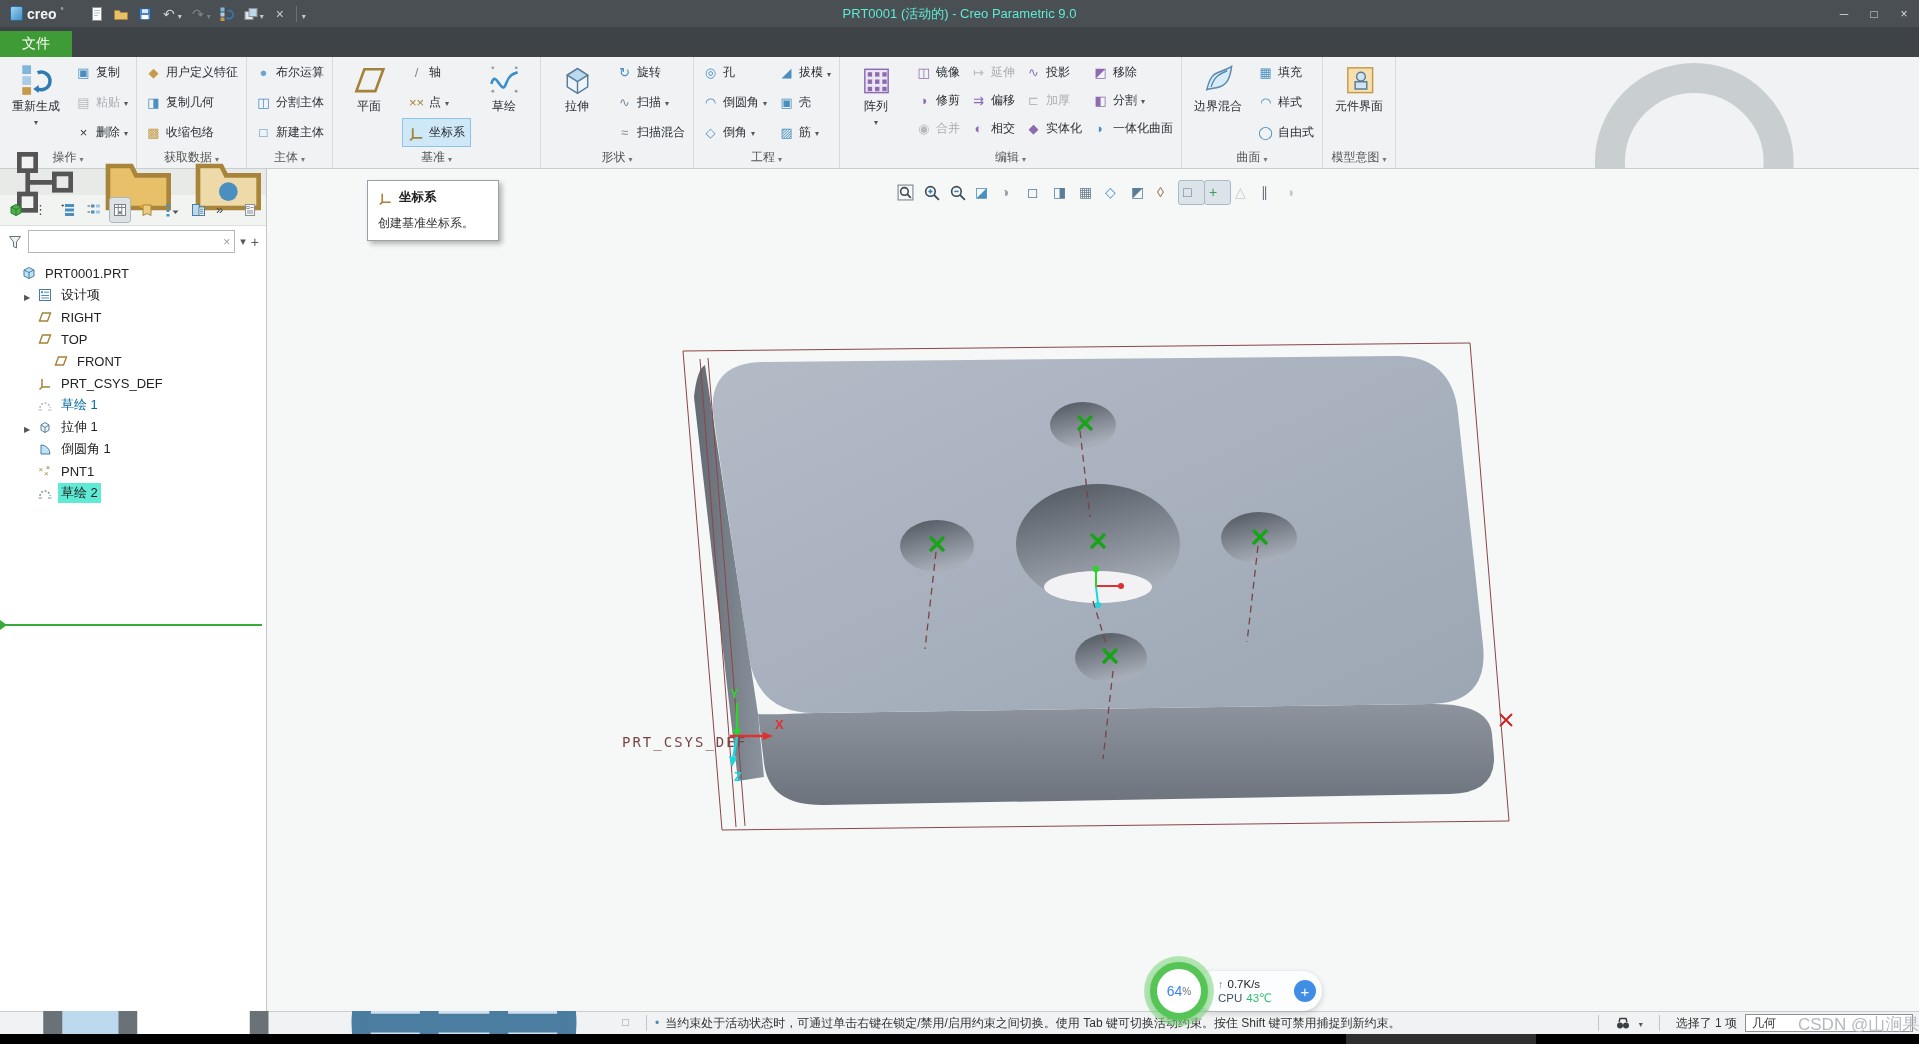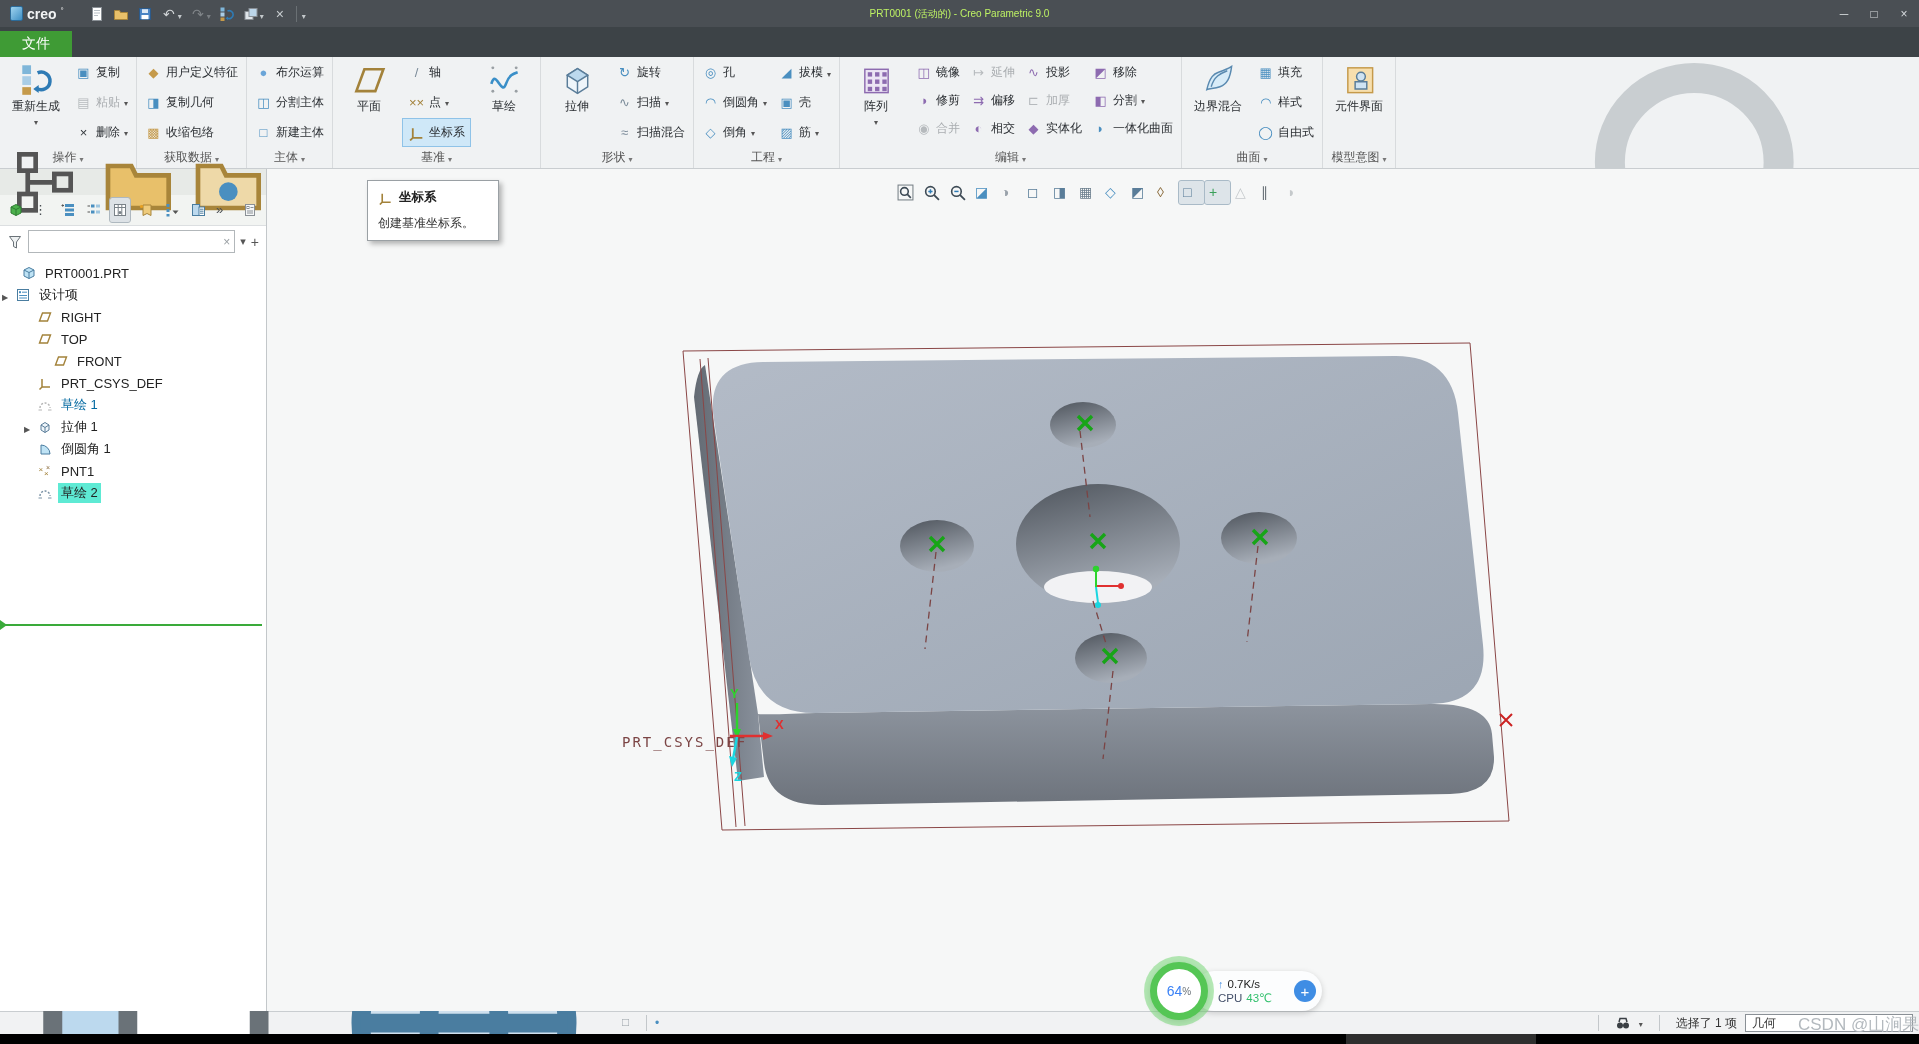--- a/index.html
+++ b/index.html
@@ -13,21 +13,21 @@
   .logo-text{font-size:14px;font-weight:bold;color:#f2f4f5;}
   .logo-sup{font-size:8px;color:#f2f4f5;margin-top:-6px;}
   .qat{display:flex;align-items:center;gap:2px;margin-left:12px;}
   .qat .tool{display:flex;align-items:center;height:22px;padding:0 3px;border-radius:2px;}
   .qat .tool .ic{width:16px;height:16px;display:inline-block;}
   .qat .tool.disabled{opacity:.4;}
   .qat .glyph{font-size:14px;line-height:16px;text-align:center;}
   .caret::after{content:"▾";font-size:8px;color:inherit;}
   .qat .caret{color:#c3c8cb;margin-left:1px;}
   .qat-sep{width:1px;height:16px;background:#6a7074;margin:0 5px;}
-  .win-title{position:absolute;left:0;right:0;text-align:center;font-size:10px;color:#bef264;pointer-events:none;}
+  .win-title{position:absolute;left:0;right:0;text-align:center;font-size:13px;color:#5eead4;pointer-events:none;}
   .winbtns{margin-left:auto;display:flex;}
   .winbtn{width:30px;height:27px;display:flex;align-items:center;justify-content:center;font-size:12px;color:#d6dadd;}
 
   
   .tabbar{height:30px;background:#3d4347;display:flex;align-items:flex-end;position:relative;}
   .tab{height:26px;padding:0 20px;display:flex;align-items:center;font-size:14px;color:#dfe3e5;cursor:default;}
   .tab.file{background:#3f9b35;color:#fff;padding:0 22px;}
   .tab.active{background:#f0f2f3;color:#3f9b35;border-radius:2px 2px 0 0;}
   .tab-right{position:absolute;right:6px;top:4px;display:flex;gap:10px;align-items:center;color:#c9ced1;}
   .tab-right .ic{width:15px;height:15px;}
@@ -660,21 +660,21 @@
         <div class="titem" style="padding-left: 6px;">
           <span class="noexp"></span>
           <span class="ic">
             <svg viewBox="0 0 16 16" width="100%" height="100%">
               <path d="M3 5l5-2.5L13 5v6l-5 2.5L3 11z" fill="#bfe3f5" stroke="#4a7da0"></path>
               <path d="M3 5l5 2.5L13 5M8 7.5v6" stroke="#4a7da0" fill="none"></path>
             </svg>
           </span>
           <span class="tlabel">PRT0001.PRT</span>
         </div>
-        <div class="titem" style="">
+        <div class="titem" style="padding-left: 22px;">
           <span class="expander"></span>
           <span class="ic">
             <svg viewBox="0 0 16 16" width="100%" height="100%">
               <rect x="2.5" y="2.5" width="11" height="11" fill="#fff" stroke="#4a7da0"></rect>
               <rect x="4" y="4.2" width="2" height="2" fill="#4a8fc0"></rect>
               <path d="M7 5.2h5M4.2 8.5h7.8M4.2 11h7.8" stroke="#4a8fc0" fill="none"></path>
             </svg>
           </span>
           <span class="tlabel">设计项</span>
         </div>
@@ -943,20 +943,21 @@
             <circle cx="11" cy="11.5" r="2" fill="none" stroke="#6a7278"></circle>
           </svg></span></span>
       <span><span class="ic"><svg viewBox="0 0 16 16" width="100%" height="100%">
             <circle cx="8" cy="8" r="5.5" fill="#cfe0ee" stroke="#4a7da0"></circle>
             <path d="M2.5 8h11M8 2.5c-2.5 3-2.5 8 0 11 2.5-3 2.5-8 0-11" fill="none" stroke="#4a7da0"></path>
           </svg></span></span>
       <span><span class="ic glyph" style="color: rgb(154, 162, 168);">□</span></span>
     </div>
   <span class="sb-sep"></span>
   <span style="color:#4a8fc0;margin-right:6px;">•</span>
+  <span class="sb-msg">当约束处于活动状态时，可通过单击右键在锁定/禁用/启用约束之间切换。使用 Tab 键可切换活动约束。按住 Shift 键可禁用捕捉到新约束。</span>
   <div class="sb-right">
     <span class="sb-sep"></span>
     <span class="ic" id="binoc">
         <svg viewBox="0 0 16 16" width="100%" height="100%">
           <circle cx="5" cy="10.5" r="3" fill="#3a3f44"></circle>
           <circle cx="11" cy="10.5" r="3" fill="#3a3f44"></circle>
           <path d="M4 7l1-3.5h6L12 7" fill="none" stroke="#3a3f44" stroke-width="1.5"></path>
         </svg>
       </span>
     <span class="caret" style="color:#555;"></span>

